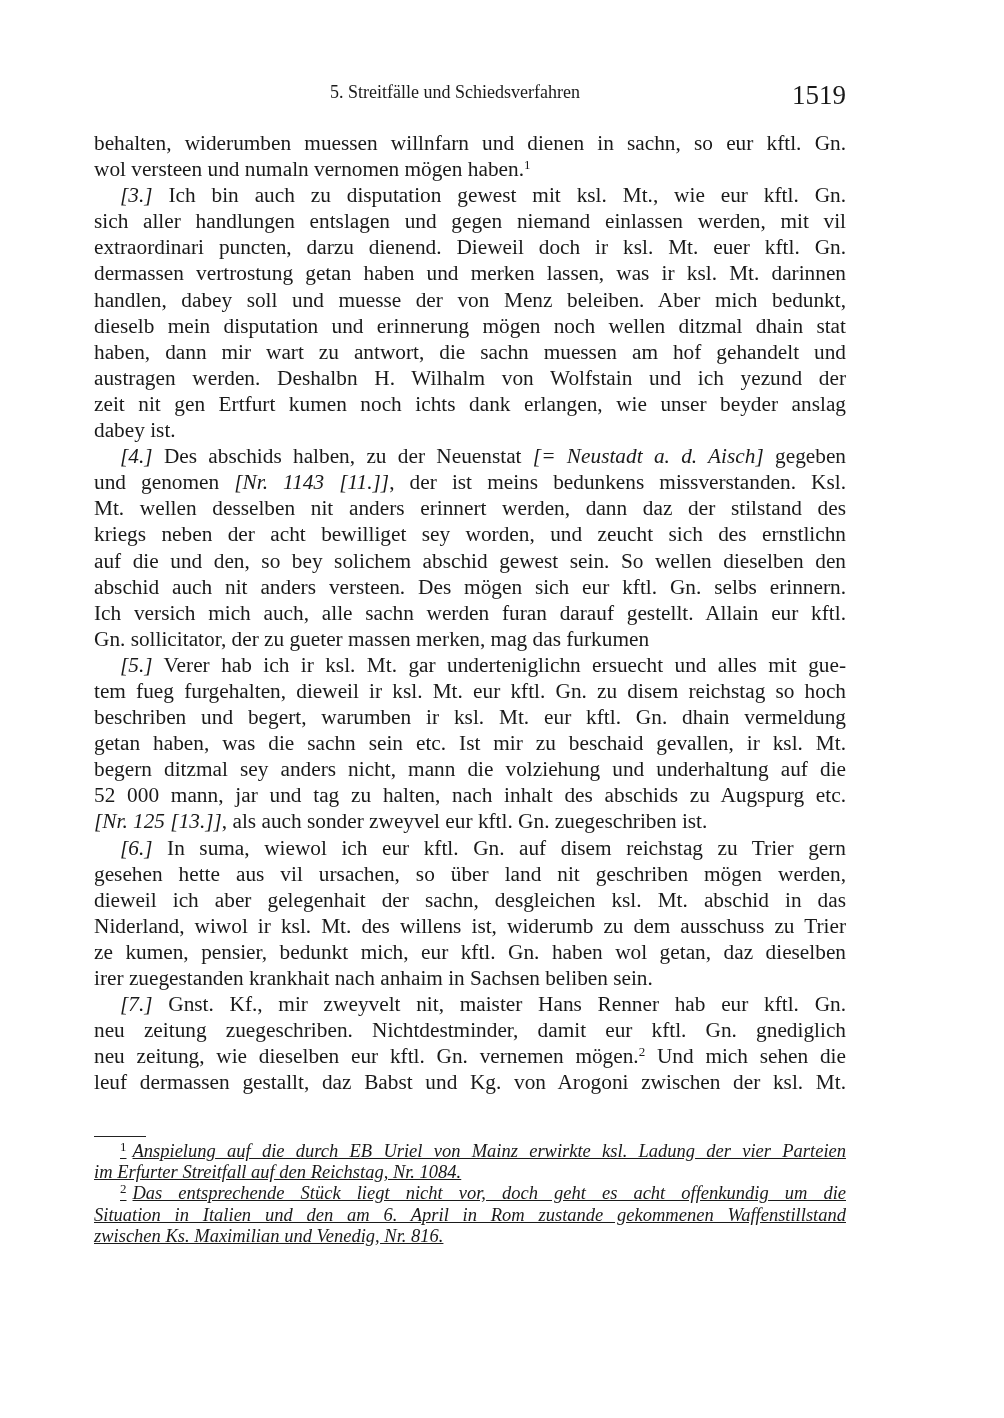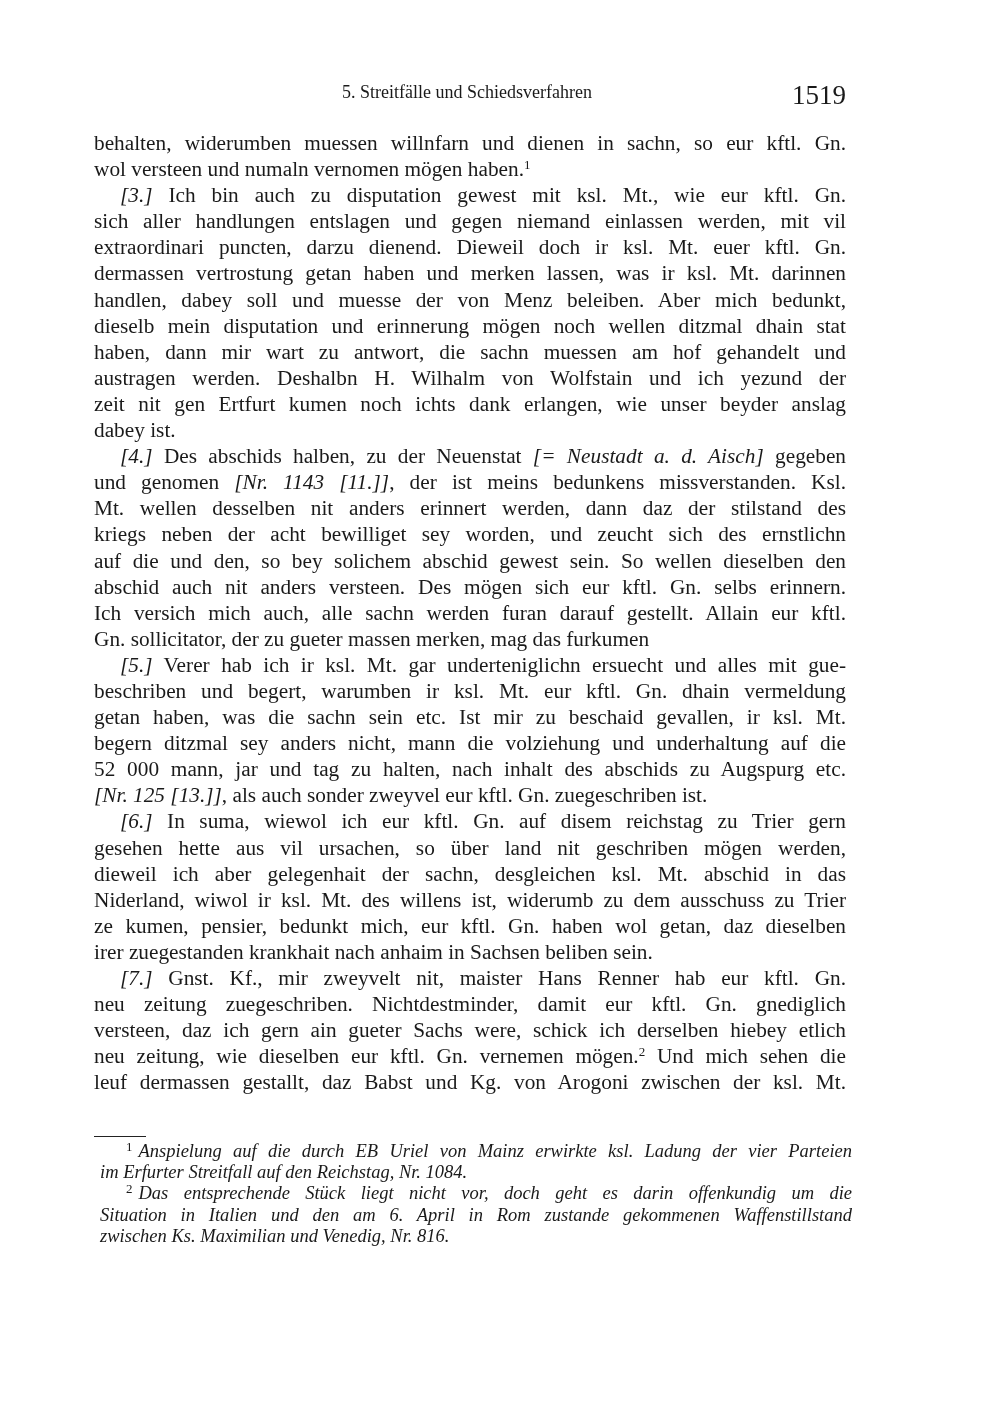--- a/index.html
+++ b/index.html
@@ -1,28 +1,28 @@
 <!DOCTYPE html>
 <html><head>
 <meta charset="utf-8">
 <style>
   html, body { margin: 0; padding: 0; background: #ffffff; }
   body { width: 1004px; height: 1418px; position: relative; overflow: hidden; color: #1a1a1a; }
   .page { position: absolute; left: 94px; top: 0; width: 752px; font-family: "Liberation Serif", "DejaVu Serif", serif; }
   .running-head { position: absolute; top: 80px; left: 0; width: 752px; height: 26px; font-size: 19px; }
-  .rh-title { position: absolute; left: 248px; top: 2px; font-size: 18px; }
+  .rh-title { position: absolute; left: 236px; top: 2px; font-size: 18px; }
   .rh-page { position: absolute; right: 0; top: 0; font-size: 27px; }
   .body-text { position: absolute; top: 130px; left: 0; width: 752px; font-size: 21.3px; line-height: 26.1px; }
   .line { display: block; white-space: nowrap; text-align: justify; text-align-last: justify; height: 26.1px; }
   .line.last { text-align-last: left; }
   .line.indent { padding-left: 26px; }
   .it { font-style: italic; }
   sup { font-size: 13px; vertical-align: 7px; line-height: 0; }
   .rule { position: absolute; top: 1136px; left: 0; width: 52px; border-top: 1px solid #222; }
-  .notes { position: absolute; top: 1141px; left: 6px; width: 752px; font-size: 18.5px; line-height: 21.2px; font-style: italic; }
+  .notes { position: absolute; top: 1141px; left: 0; width: 752px; font-size: 18.5px; line-height: 21.2px; font-style: italic; text-decoration: underline; }
   .note-num { font-style: normal; font-size: 13px; vertical-align: 6px; line-height: 0; margin-right: 6px; }
 </style>
 </head>
 <body>
 
 <div class="page">
 
   <div class="running-head">
     <span class="rh-title">5. Streitfälle und Schiedsverfahren</span>
     <span class="rh-page">1519</span>
@@ -43,41 +43,41 @@
       <span class="line last"><span>dabey ist.</span></span>
       <span class="line indent"><span class="it">[4.]</span><span> Des abschids halben, zu der Neuenstat </span><span class="it">[= Neustadt a. d. Aisch]</span><span> gegeben</span></span>
       <span class="line"><span>und genomen </span><span class="it">[Nr. 1143 [11.]]</span><span>, der ist meins bedunkens missverstanden. Ksl.</span></span>
       <span class="line"><span>Mt. wellen desselben nit anders erinnert werden, dann daz der stilstand des</span></span>
       <span class="line"><span>kriegs neben der acht bewilliget sey worden, und zeucht sich des ernstlichn</span></span>
       <span class="line"><span>auf die und den, so bey solichem abschid gewest sein. So wellen dieselben den</span></span>
       <span class="line"><span>abschid auch nit anders versteen. Des mögen sich eur kftl. Gn. selbs erinnern.</span></span>
       <span class="line"><span>Ich versich mich auch, alle sachn werden furan darauf gestellt. Allain eur kftl.</span></span>
       <span class="line last"><span>Gn. sollicitator, der zu gueter massen merken, mag das furkumen</span></span>
       <span class="line indent"><span class="it">[5.]</span><span> Verer hab ich ir ksl. Mt. gar underteniglichn ersuecht und alles mit gue-</span></span>
+      <span class="line"><span>tem fueg furgehalten, dieweil ir ksl. Mt. eur kftl. Gn. zu disem reichstag so hoch</span></span>
       <span class="line"><span>beschriben und begert, warumben ir ksl. Mt. eur kftl. Gn. dhain vermeldung</span></span>
       <span class="line"><span>getan haben, was die sachn sein etc. Ist mir zu beschaid gevallen, ir ksl. Mt.</span></span>
       <span class="line"><span>begern ditzmal sey anders nicht, mann die volziehung und underhaltung auf die</span></span>
       <span class="line"><span>52 000 mann, jar und tag zu halten, nach inhalt des abschids zu Augspurg etc.</span></span>
       <span class="line last"><span class="it">[Nr. 125 [13.]]</span><span>, als auch sonder zweyvel eur kftl. Gn. zuegeschriben ist.</span></span>
       <span class="line indent"><span class="it">[6.]</span><span> In suma, wiewol ich eur kftl. Gn. auf disem reichstag zu Trier gern</span></span>
       <span class="line"><span>gesehen hette aus vil ursachen, so über land nit geschriben mögen werden,</span></span>
       <span class="line"><span>dieweil ich aber gelegenhait der sachn, desgleichen ksl. Mt. abschid in das</span></span>
       <span class="line"><span>Niderland, wiwol ir ksl. Mt. des willens ist, widerumb zu dem ausschuss zu Trier</span></span>
       <span class="line"><span>ze kumen, pensier, bedunkt mich, eur kftl. Gn. haben wol getan, daz dieselben</span></span>
       <span class="line last"><span>irer zuegestanden krankhait nach anhaim in Sachsen beliben sein.</span></span>
       <span class="line indent"><span class="it">[7.]</span><span> Gnst. Kf., mir zweyvelt nit, maister Hans Renner hab eur kftl. Gn.</span></span>
       <span class="line"><span>neu zeitung zuegeschriben. Nichtdestminder, damit eur kftl. Gn. gnediglich</span></span>
-      <span class="line"><span>versteen, daz ich gern ain gueter Sachs were, schick ich derselben hiebey etlich</span></span>
       <span class="line"><span>neu zeitung, wie dieselben eur kftl. Gn. vernemen mögen.</span><sup>2</sup><span> Und mich sehen die</span></span>
       <span class="line"><span>leuf dermassen gestallt, daz Babst und Kg. von Arogoni zwischen der ksl. Mt.</span></span>
     </div>
 
   <div class="rule"></div>
 
   <div class="notes" id="notes">
       <span class="line" style="height: 21.2px; padding-left: 26px;"><span class="note-num">1</span><span>Anspielung auf die durch EB Uriel von Mainz erwirkte ksl. Ladung der vier Parteien</span></span>
       <span class="line last" style="height: 21.2px;"><span>im Erfurter Streitfall auf den Reichstag, Nr. 1084.</span></span>
-      <span class="line" style="height: 21.2px; padding-left: 26px;"><span class="note-num">2</span><span>Das entsprechende Stück liegt nicht vor, doch geht es darin offenkundig um die</span></span>
+      <span class="line" style="height: 21.2px; padding-left: 26px;"><span class="note-num">2</span><span>Das entsprechende Stück liegt nicht vor, doch geht es acht offenkundig um die</span></span>
       <span class="line" style="height: 21.2px;"><span>Situation in Italien und den am 6. April in Rom zustande gekommenen Waffenstillstand</span></span>
       <span class="line last" style="height: 21.2px;"><span>zwischen Ks. Maximilian und Venedig, Nr. 816.</span></span>
     </div>
 
 </div>
 
 </body></html>

